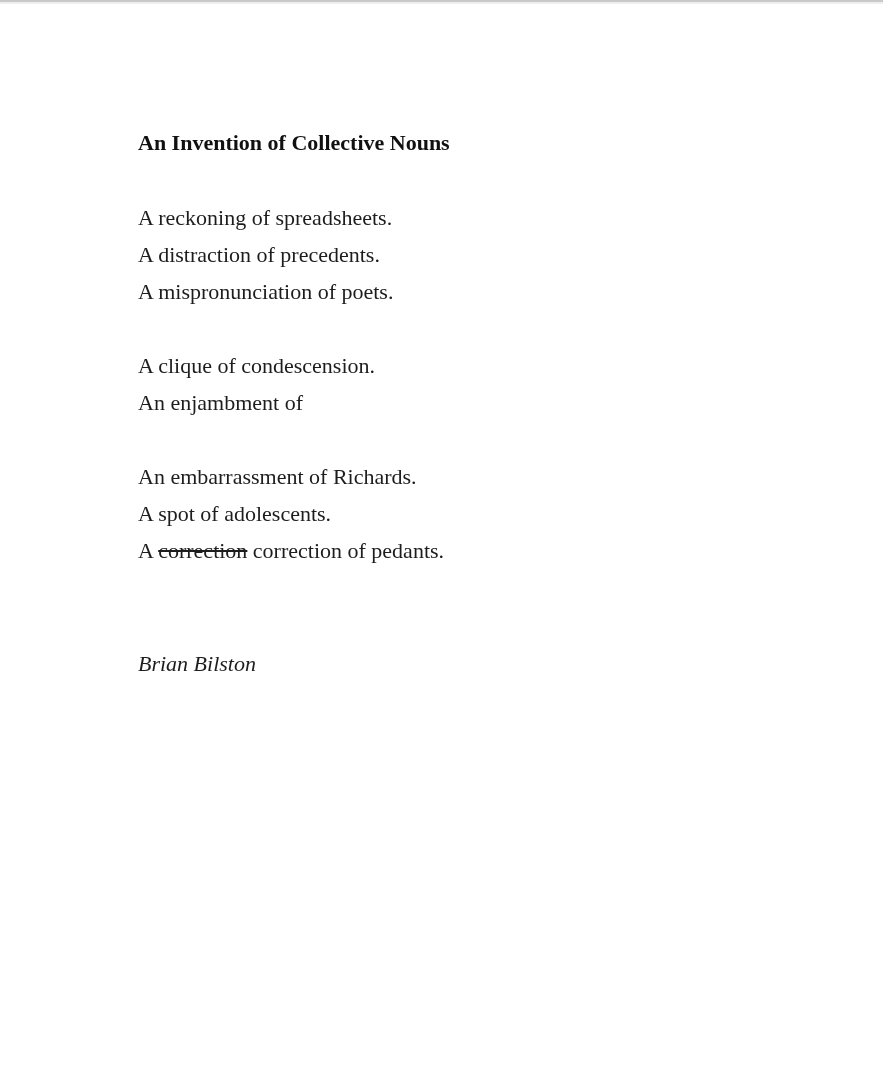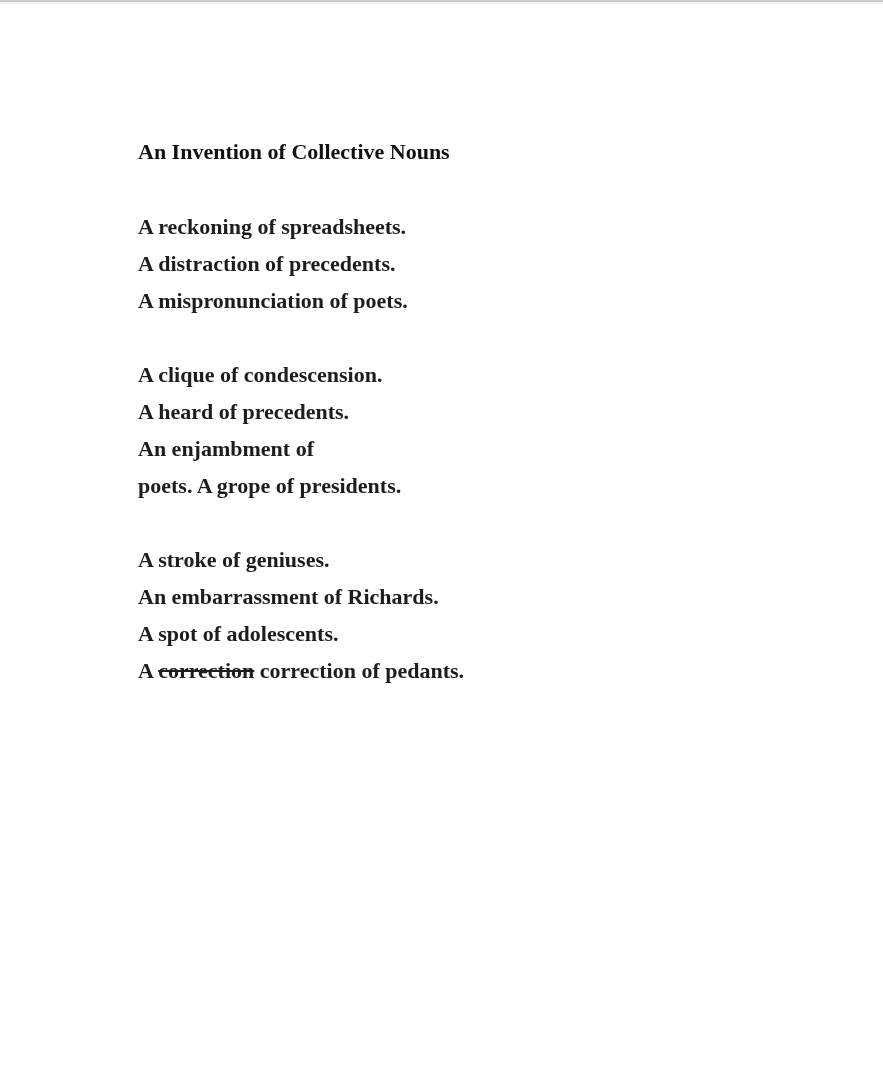--- a/index.html
+++ b/index.html
@@ -21,38 +21,36 @@
   .top-edge {
     height: 2px;
     background: var(--top-edge);
   }
   .top-edge-fade {
     height: 2px;
     background: var(--top-edge-fade);
   }
   .content {
     padding: 120px 40px 0 138px;
-    margin-top: 9px;
   }
   .poem-title {
     margin: 0 0 38px 0;
     font-size: 22px;
     line-height: 37px;
     font-weight: bold;
     color: var(--title);
   }
   .stanza {
     margin: 0 0 37px 0;
   }
   .poem-line {
     margin: 0;
     font-size: 22px;
     line-height: 37px;
     color: var(--text);
-    font-weight: bold;
   }
   .strike {
     text-decoration: line-through;
     text-decoration-thickness: 2px;
   }
   .poem-author {
     margin: 76px 0 0 0;
     font-size: 22px;
     line-height: 37px;
     font-style: italic;
@@ -69,25 +67,23 @@
   <h1 class="poem-title">An Invention of Collective Nouns</h1>
 
   <div id="poem-body">
       <div class="stanza">
         <p class="poem-line">A reckoning of spreadsheets.</p>
         <p class="poem-line">A distraction of precedents.</p>
         <p class="poem-line">A mispronunciation of poets.</p>
       </div>
       <div class="stanza">
         <p class="poem-line">A clique of condescension.</p>
-        <p class="poem-line">A heard of precedents.</p>
         <p class="poem-line">An enjambment of</p>
-        <p class="poem-line">poets. A grope of presidents.</p>
       </div>
       <div class="stanza">
-        <p class="poem-line">A stroke of geniuses.</p>
         <p class="poem-line">An embarrassment of Richards.</p>
         <p class="poem-line">A spot of adolescents.</p>
         <p class="poem-line"><span>A </span><span class="strike">correction</span><span> correction of pedants.</span></p>
       </div>
     </div>
 
+  <p class="poem-author">Brian Bilston</p>
 </div>
 
 </body></html>

